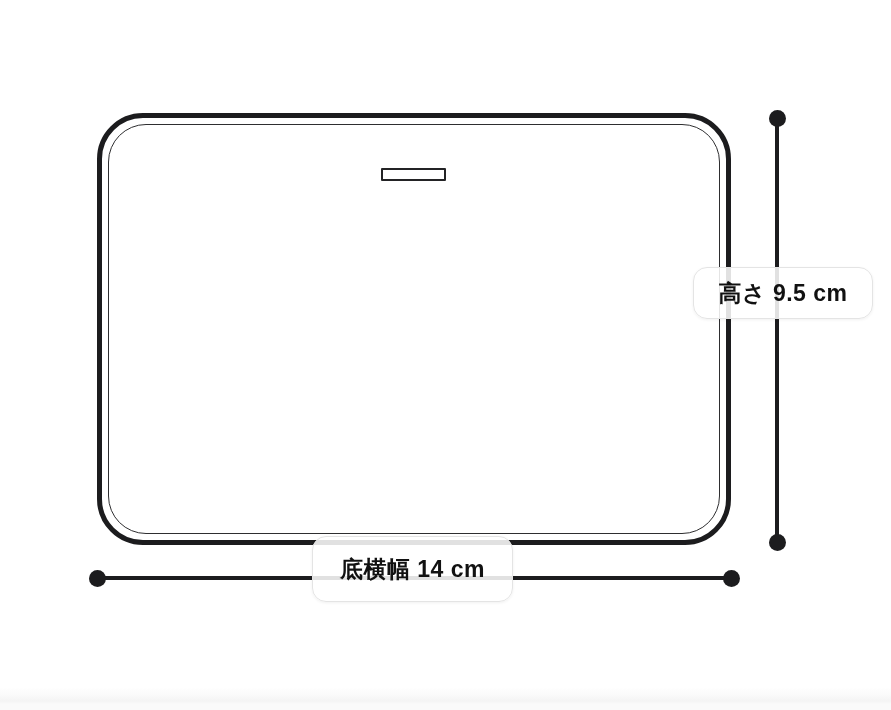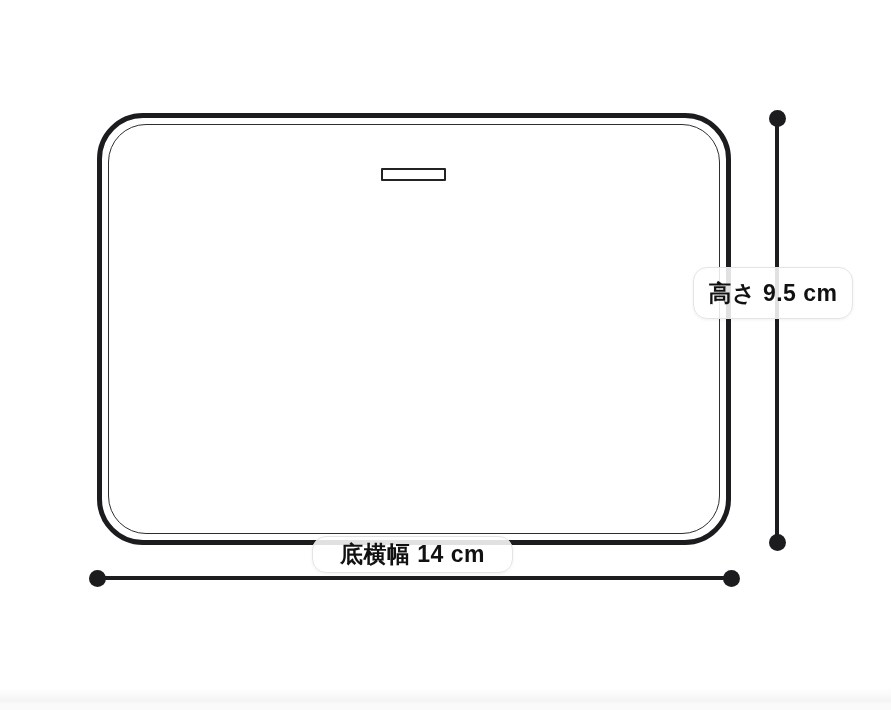--- a/index.html
+++ b/index.html
@@ -71,22 +71,22 @@
     border: 1px solid #e4e4e4;
     border-radius: 14px;
     box-shadow: 0 1px 3px rgba(0, 0, 0, 0.06);
     font-size: 23px;
     font-weight: 700;
     color: #111111;
     letter-spacing: 0.5px;
     white-space: nowrap;
     z-index: 4;
   }
-  .dim-label.height { left: 693px; top: 267px; width: 160px; height: 52px; }
-  .dim-label.width  { left: 312px; top: 536px; width: 201px; height: 37px; text-align: right; }
+  .dim-label.height { left: 693px; top: 267px; width: 180px; height: 52px; }
+  .dim-label.width  { left: 312px; top: 536px; width: 201px; height: 66px; text-align: right; }
 
   
   .bottom-band {
     position: absolute;
     left: 0; bottom: 0;
     width: 100%; height: 23px;
     background: linear-gradient(#ffffff, #fafafa 35%, #f4f4f4 60%, #fafafa 75%, #fafafa);
     z-index: 0;
   }
 </style>

